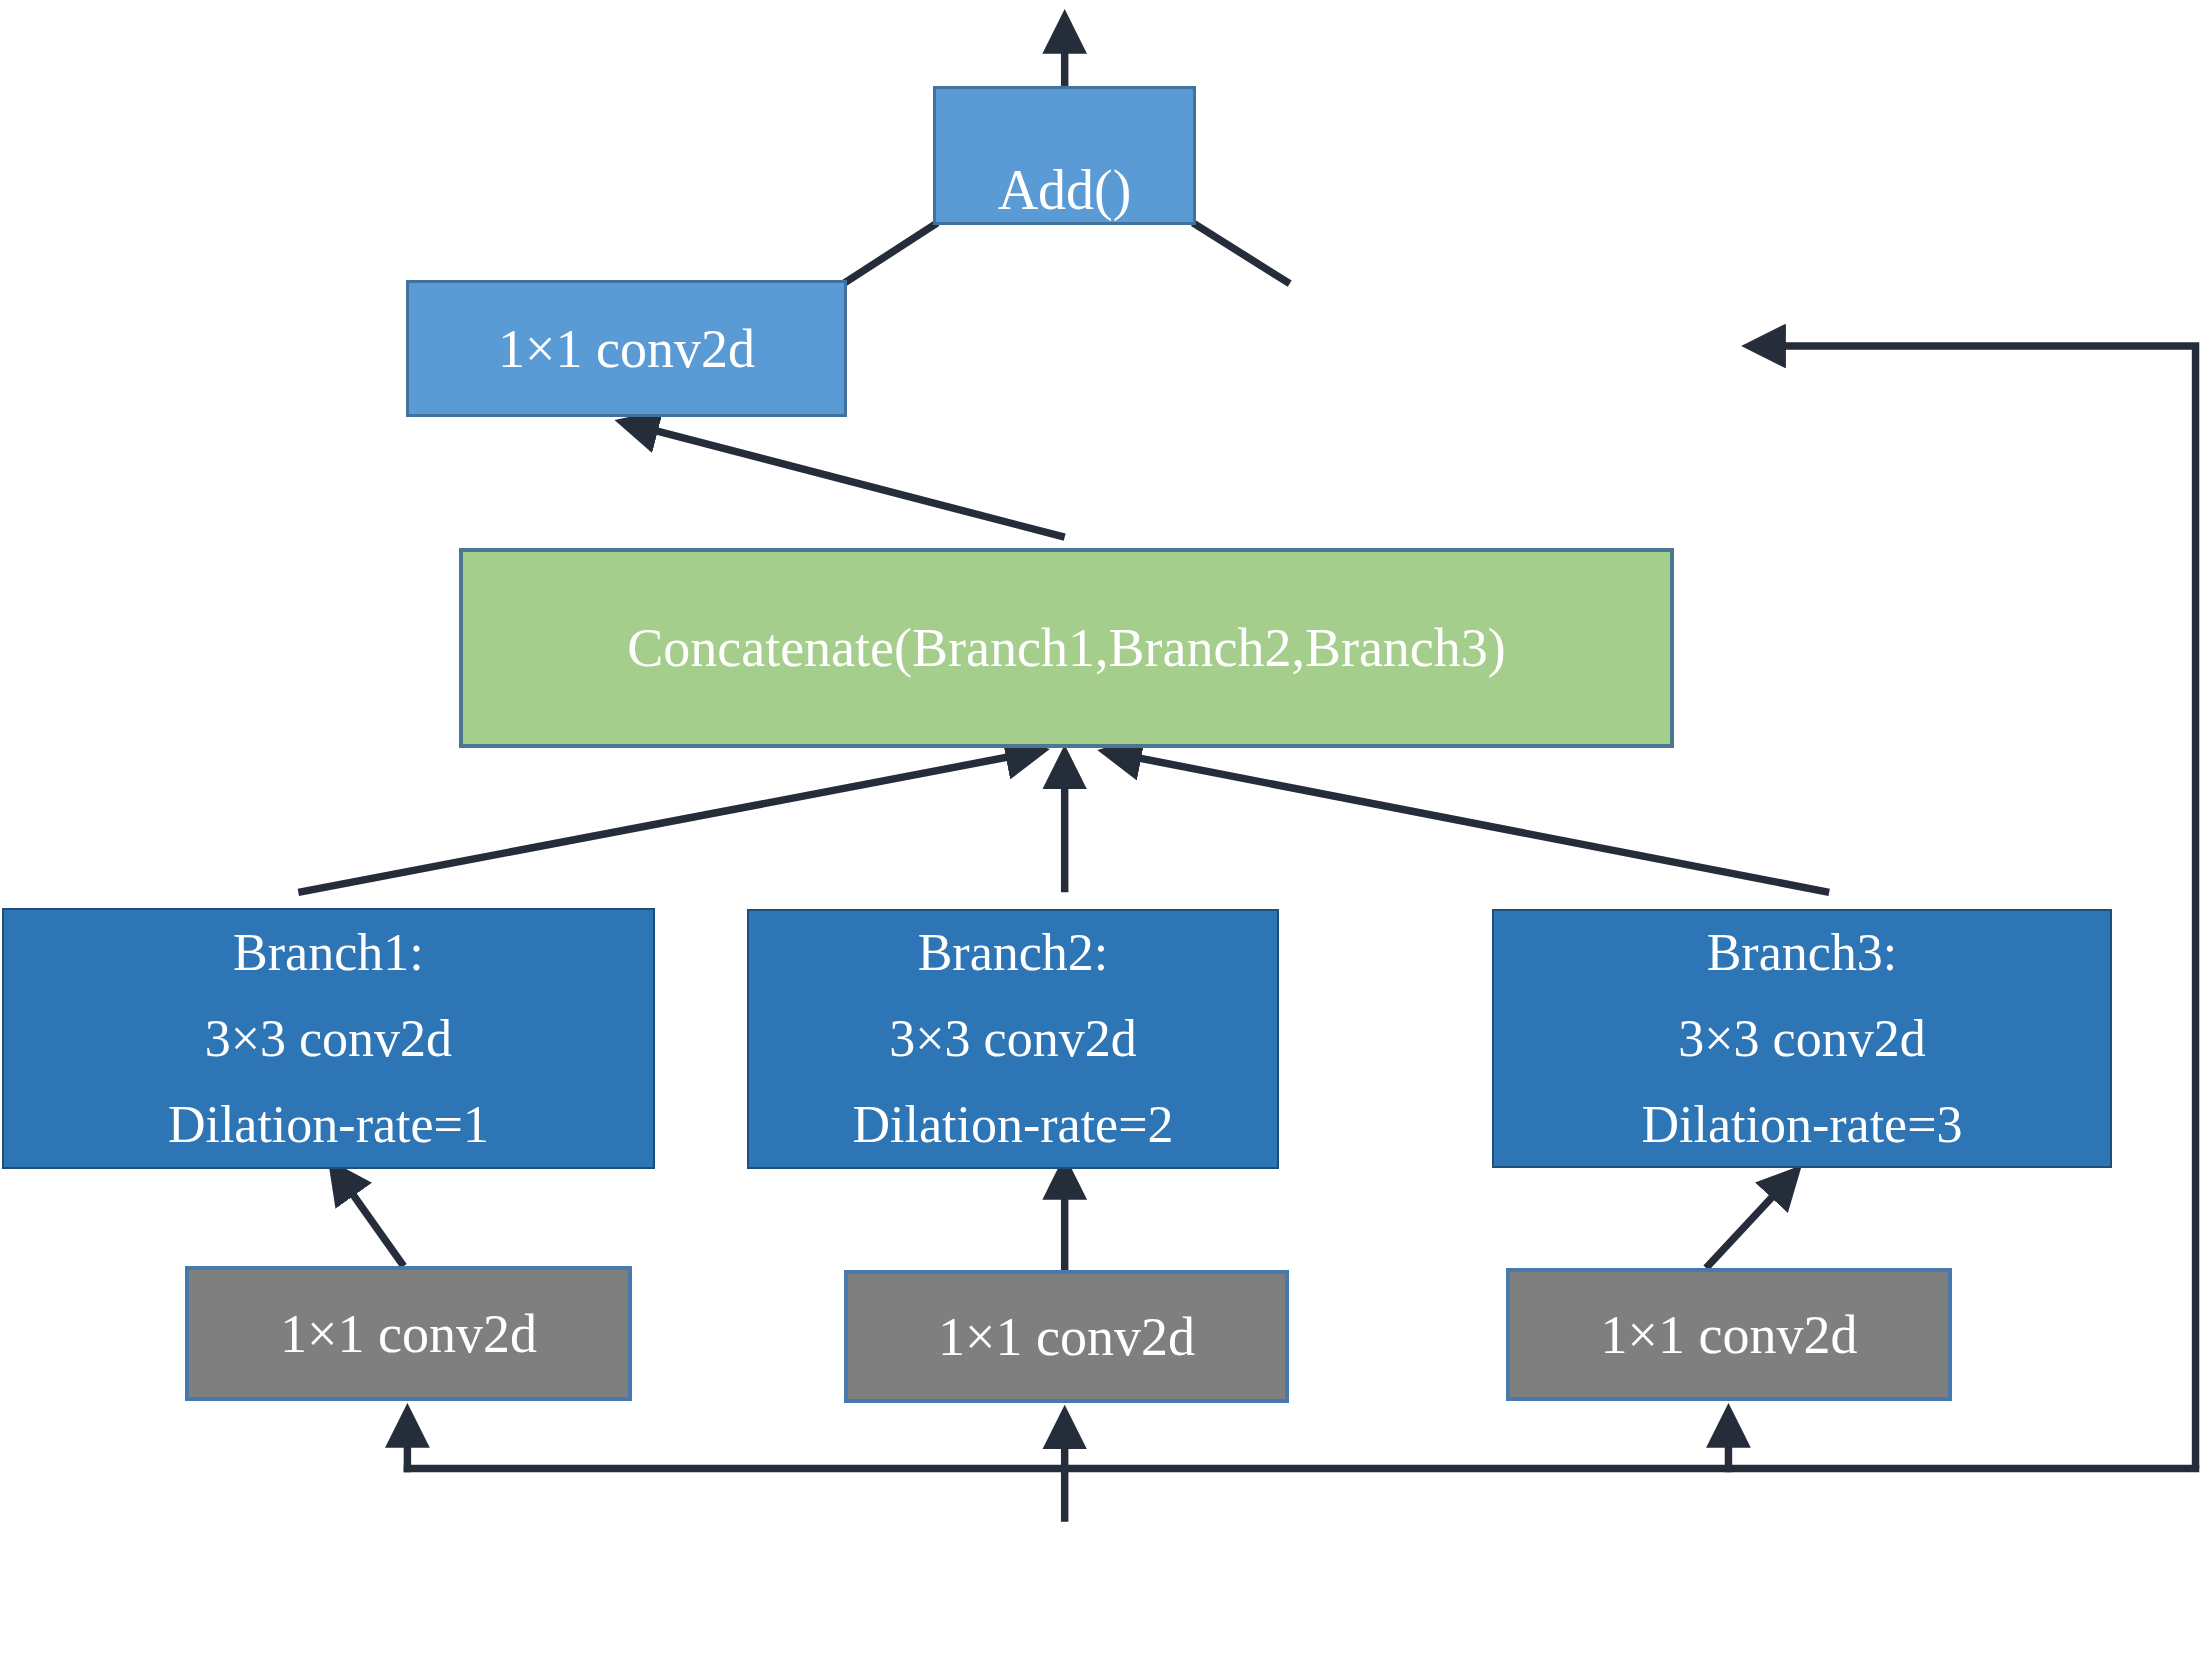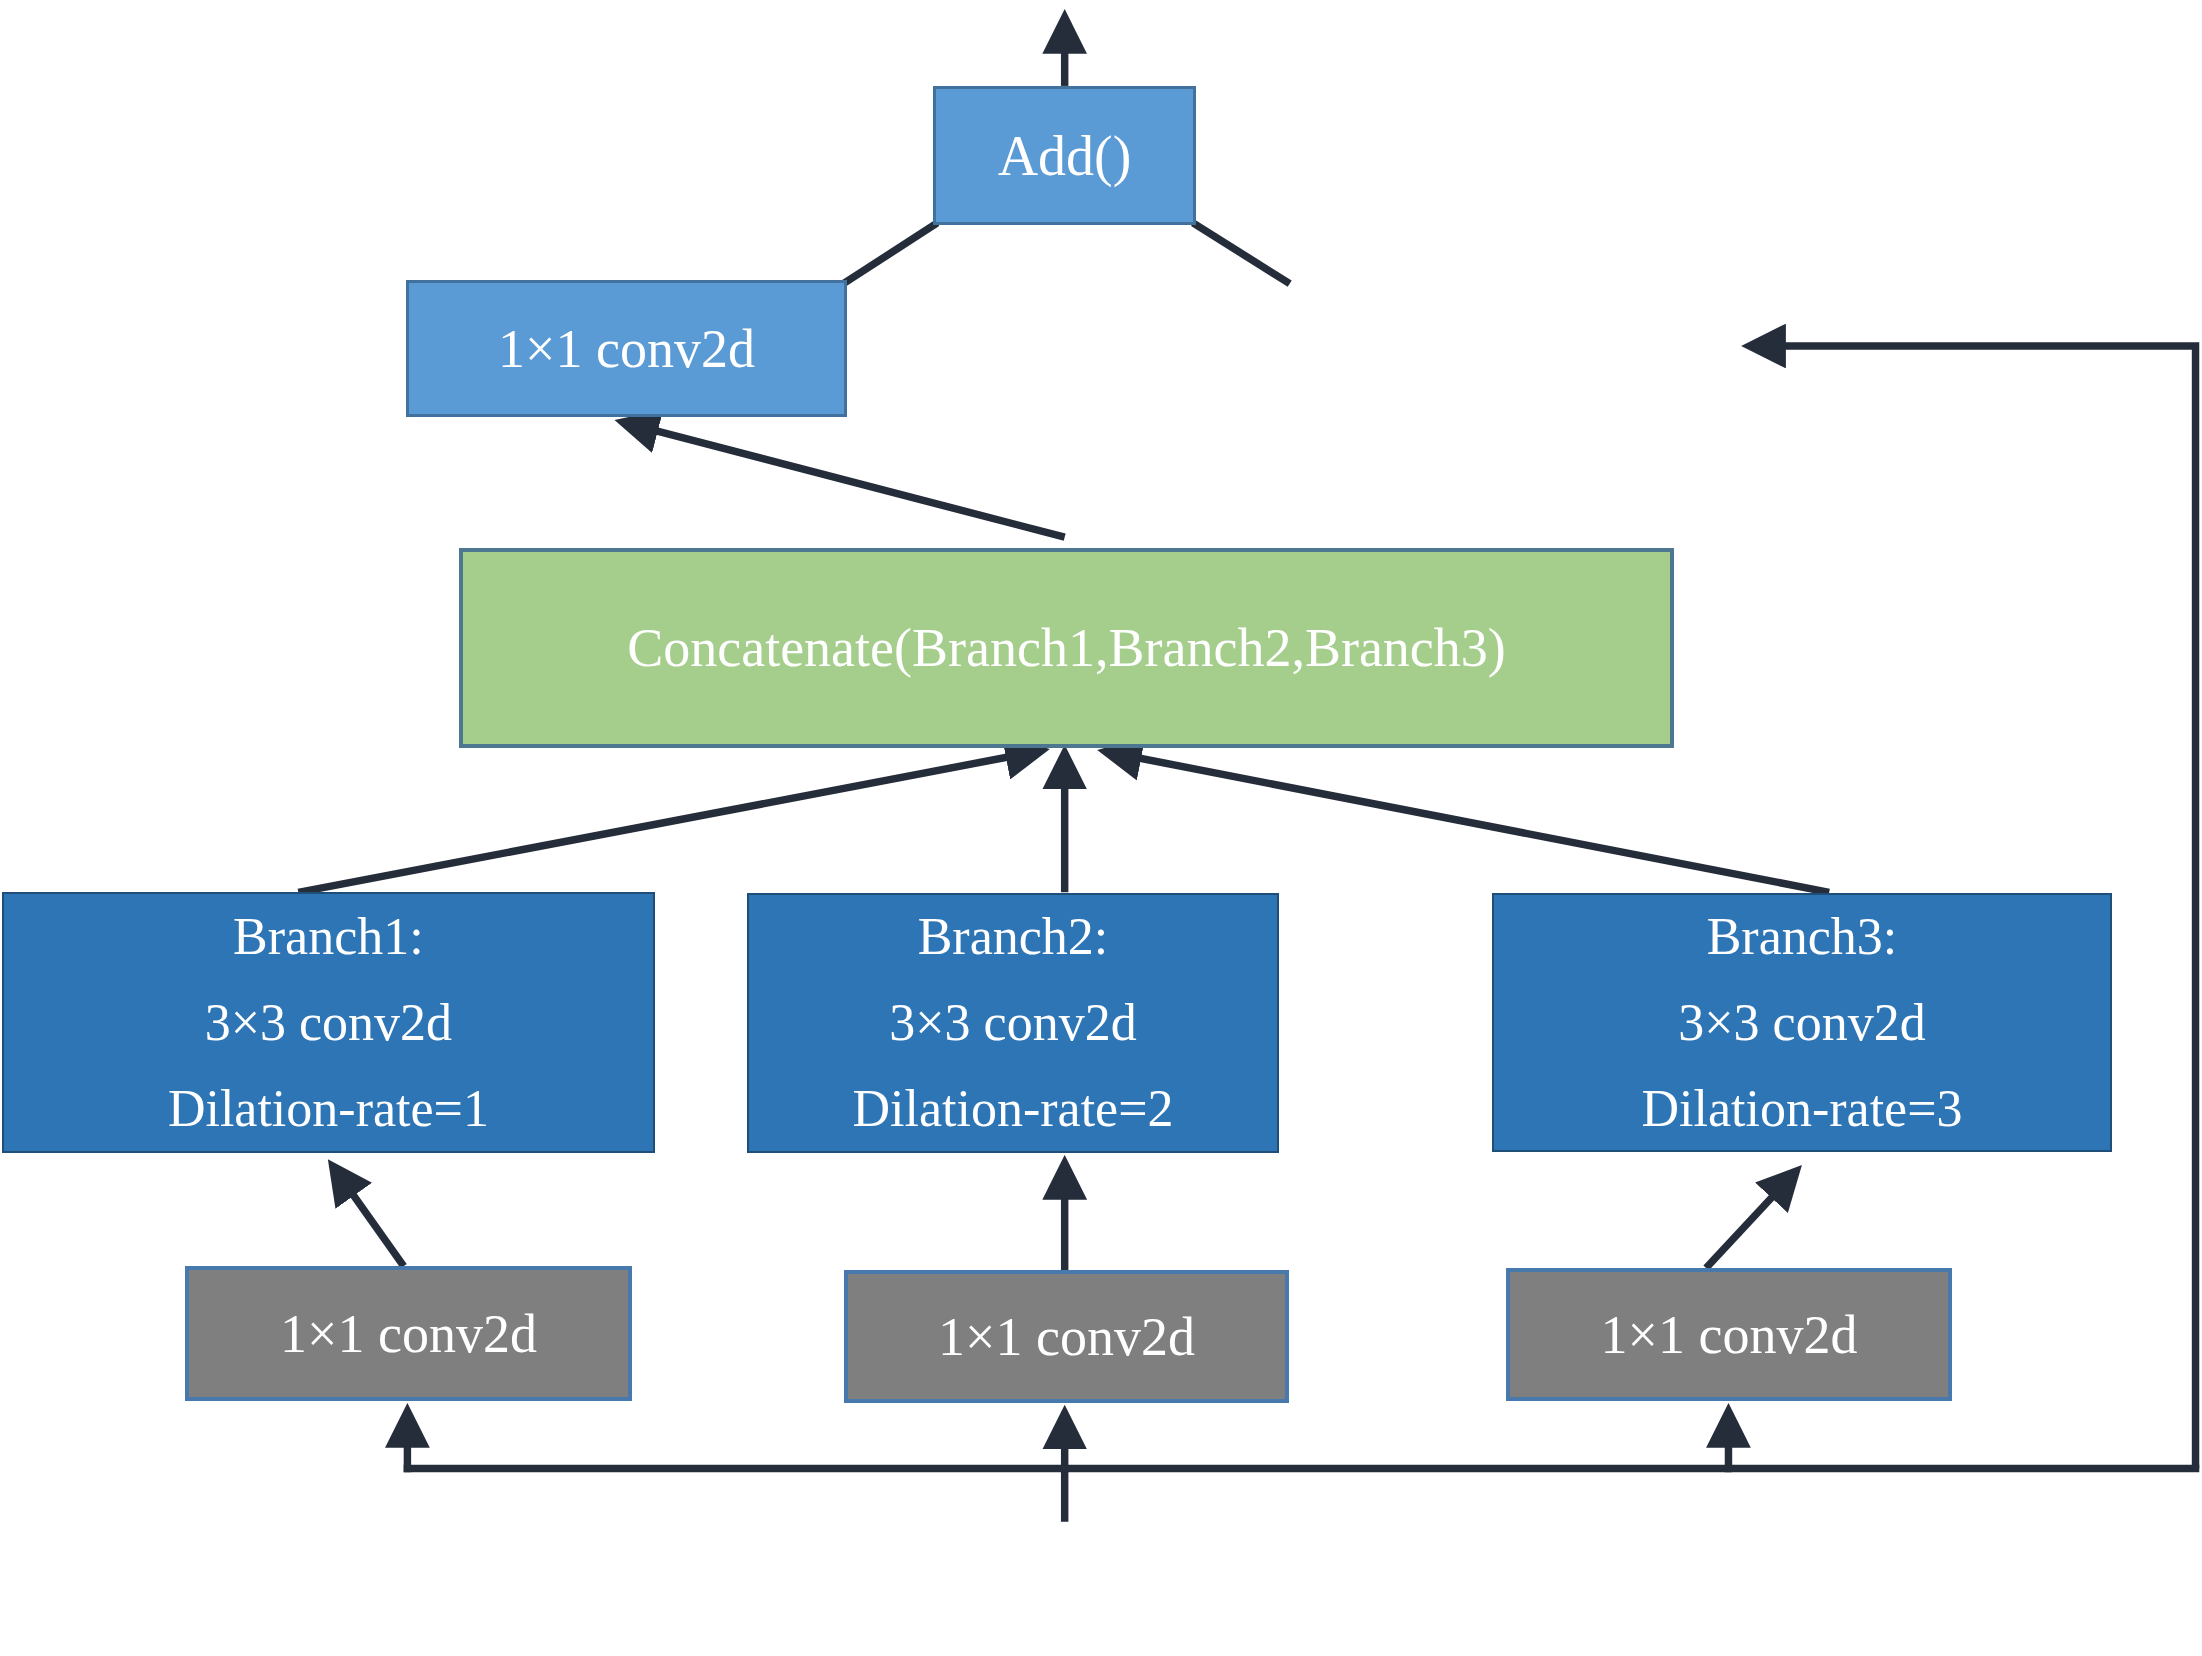--- a/index.html
+++ b/index.html
@@ -9,21 +9,21 @@
   }
   .wires{position:absolute;left:0;top:0;width:2203px;height:1657px;}
   .wires path{fill:none;stroke:var(--arrow,#252D3B);stroke-width:8;}
   .wires path.cap{stroke-linecap:square;}
   #ah path{fill:var(--arrow,#252D3B);stroke:none;}
   .box{
     position:absolute;display:flex;align-items:center;justify-content:center;
     color:#ffffff;text-align:center;white-space:pre-line;box-sizing:border-box;
   }
   .blue{background:var(--light-blue,#5B9BD5);border:3.7px solid var(--box-border,#41719C);font-size:54px;}
-  .dark{background:var(--medium-blue,#2E75B6);border:2.8px solid var(--dark-border,#1F4E79);font-size:52px;line-height:86px;}
+  .dark{background:var(--medium-blue,#2E75B6);border:2.8px solid var(--dark-border,#1F4E79);font-size:52px;line-height:86px;margin-top:16px;}
   .gray{background:var(--gray-fill,#7F7F7F);border:4.7px solid var(--gray-border,#4879AC);font-size:54px;}
   .green{background:var(--green-fill,#A5CE8D);border:4.7px solid var(--green-border,#4D7791);font-size:54px;margin-top:7px;}
   .add-label{font-size:56px;}
 </style>
 </head>
 <body>
 
 <div class="stage">
 
   <svg class="wires" viewBox="0 0 2363 1777" xmlns="http://www.w3.org/2000/svg">
@@ -49,21 +49,21 @@
     <path d="M433,1358 L360,1255" marker-end="url(#ah)"></path>
     <path d="M1142,1362 V1253" marker-end="url(#ah)"></path>
     <path d="M1830,1360 L1923,1260" marker-end="url(#ah)"></path>
 
     <path d="M1142,1632 V1521" marker-end="url(#ah)"></path>
     <path class="cap" d="M437,1575 H2355"></path>
     <path d="M437,1579 V1519" marker-end="url(#ah)"></path>
     <path d="M1854,1579 V1519" marker-end="url(#ah)"></path>
   </svg>
 
-  <div class="box blue add-label" style="left:933px;top:86px;width:263px;height:139px;">
+  <div class="box blue add-label" style="left:933px;top:86px;width:263px;height:139px;align-items:flex-end;">
     <span>Add()</span>
   </div>
 
   <div class="box blue" style="left:406px;top:280px;width:441px;height:137px;">
     <span>1×1 conv2d</span>
   </div>
 
 
   <div class="box green" style="left:459px;top:541px;width:1215px;height:200px;">
     <span>Concatenate(Branch1,Branch2,Branch3)</span>

